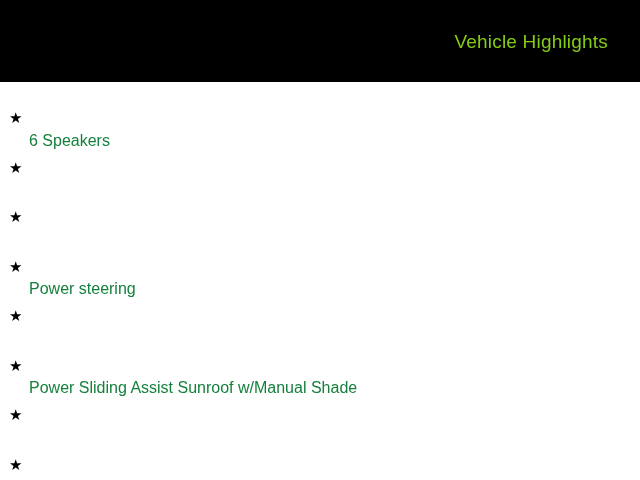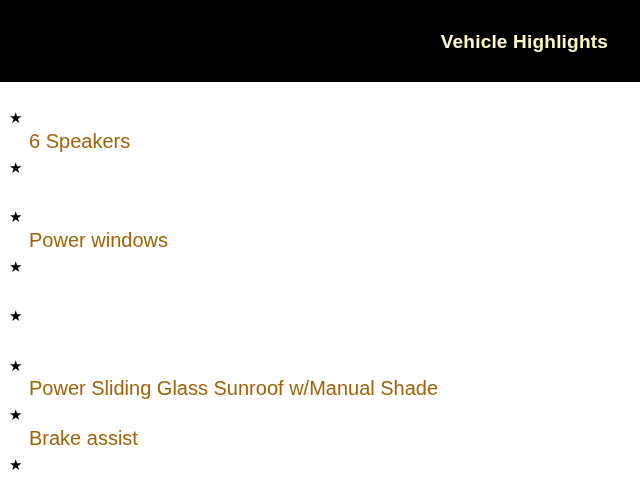--- a/index.html
+++ b/index.html
@@ -21,23 +21,23 @@
   .header {
     width: 640px;
     height: 82px;
     background: #000000;
     display: flex;
     align-items: center;
     justify-content: flex-end;
     padding-right: 32px;
   }
   .header-title {
-    color: #fef9c3;
+    color: #84cc16;
     font-size: 19px;
-    font-weight: bold;
+    font-weight: normal;
     letter-spacing: 0.2px;
     line-height: 1;
   }
   .highlights-list {
     list-style: none;
     margin: 0;
     padding: 0;
     padding-top: 11px;
   }
   .highlight-item {
@@ -49,22 +49,22 @@
   .star-icon {
     width: 18px;
     min-width: 18px;
     color: #000000;
     font-size: 15px;
     line-height: 1;
     text-align: left;
     display: inline-block;
   }
   .item-label {
-    color: #a16207;
-    font-size: 20px;
+    color: #15803d;
+    font-size: 16px;
     line-height: 1;
     padding-left: 2px;
     margin-top: 46px;
   }
 </style>
 </head>
 <body>
 
 <div class="page">
 
@@ -78,39 +78,38 @@
       <span class="star-icon">★</span>
       <span class="item-label">6 Speakers</span>
     </li>
 
     <li class="highlight-item">
       <span class="star-icon">★</span>
     </li>
 
     <li class="highlight-item">
       <span class="star-icon">★</span>
-      <span class="item-label">Power windows</span>
+    </li>
+
+    <li class="highlight-item">
+      <span class="star-icon">★</span>
+      <span class="item-label">Power steering</span>
     </li>
 
     <li class="highlight-item">
       <span class="star-icon">★</span>
     </li>
 
     <li class="highlight-item">
       <span class="star-icon">★</span>
+      <span class="item-label">Power Sliding Assist Sunroof w/Manual Shade</span>
     </li>
 
     <li class="highlight-item">
       <span class="star-icon">★</span>
-      <span class="item-label">Power Sliding Glass Sunroof w/Manual Shade</span>
-    </li>
-
-    <li class="highlight-item">
-      <span class="star-icon">★</span>
-      <span class="item-label">Brake assist</span>
     </li>
 
     <li class="highlight-item">
       <span class="star-icon">★</span>
     </li>
 
   </ul>
 
 </div>
 

